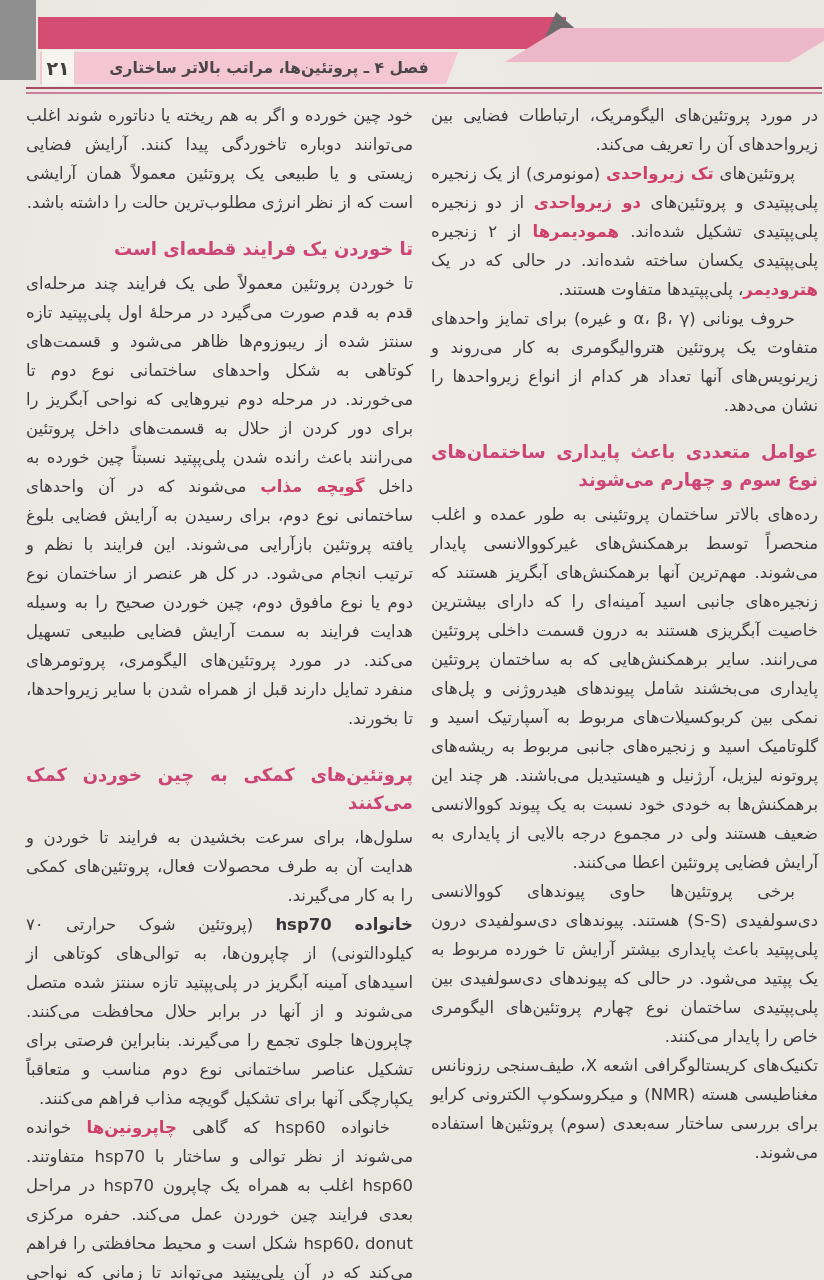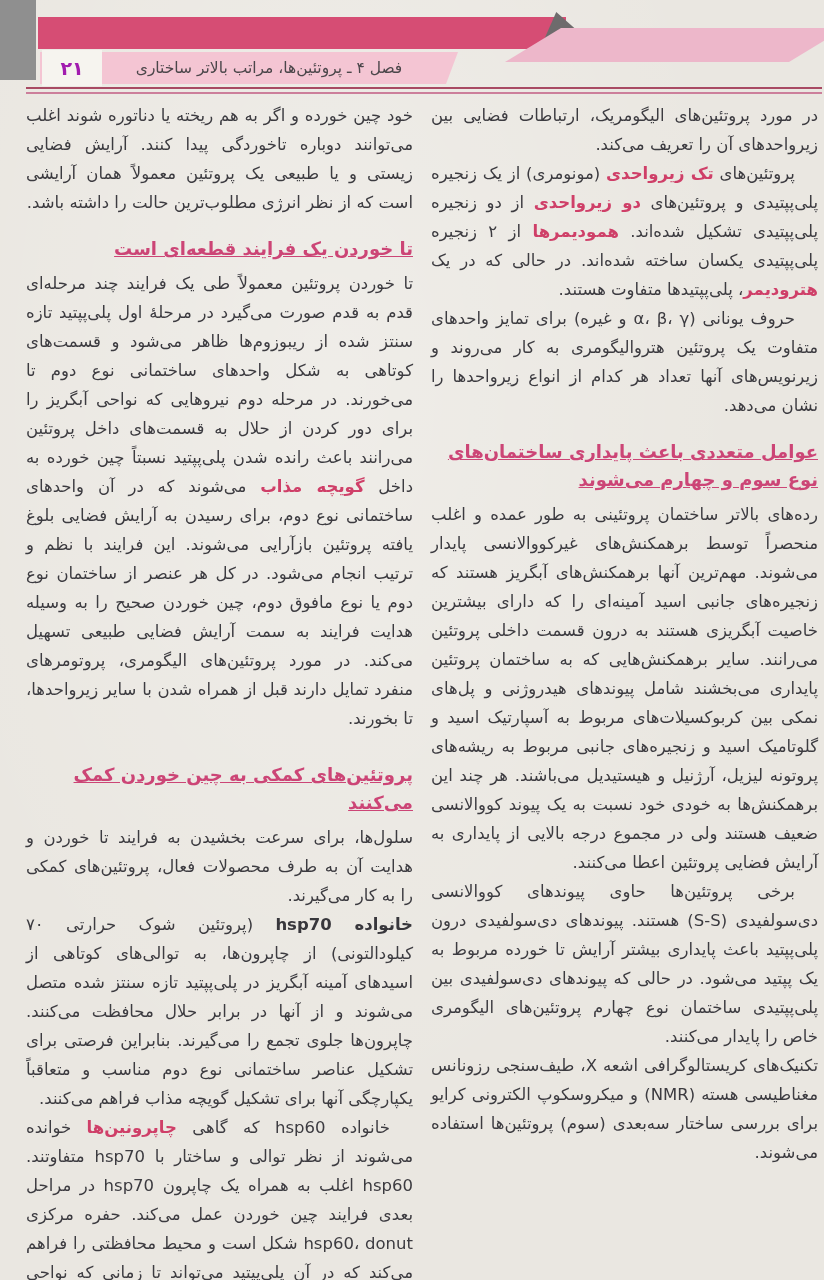--- a/index.html
+++ b/index.html
@@ -32,48 +32,48 @@
     background:#edb7ca;
     clip-path:polygon(56px 0, 100% 0, calc(100% - 56px) 100%, 0 100%);
   }
   .title-strip{
     position:absolute;left:40px;top:52px;width:418px;height:32px;
     background:#f4c5d3;
     clip-path:polygon(0 0, 100% 0, calc(100% - 12px) 100%, 0 100%);
     display:flex;align-items:center;justify-content:center;
   }
   .chapter-title{
-    font-size:15.5px;font-weight:normal;color:#4b464a;
+    font-size:15.5px;font-weight:bold;color:#4b464a;
     padding-left:40px;letter-spacing:0;
     white-space:nowrap;
   }
   .pagenum-box{
-    position:absolute;left:42px;top:50px;width:60px;height:36px;
+    position:absolute;left:42px;top:50px;width:32px;height:36px;
     background:#f6f4ef;
     display:flex;align-items:center;justify-content:center;
-    font-size:19px;font-weight:bold;color:#a21caf;
+    font-size:19px;font-weight:bold;color:#404040;
   }
   .rule{position:absolute;left:26px;right:2px;}
   .rule-top{top:87px;height:2px;background:#a84a63;}
   .rule-bottom{top:92px;height:2px;background:#cc7f9b;}
   
   .content{
     position:absolute;top:101px;right:6px;left:26px;bottom:0;
     display:flex;gap:18px;
   }
   .col{
     flex:1;min-width:0;
     text-align:justify;
     font-size:16.5px;line-height:29px;color:#3c3b40;
   }
   .para{margin:0;}
   .indent{text-indent:1.4em;}
   .heading{
     font-size:18px;line-height:28px;font-weight:bold;
-    color:#cc4576;margin:18px 0 6px 0;text-align:right;text-decoration:underline;
+    color:#cc4576;margin:18px 0 6px 0;
   }
   .gap-lg{margin-top:30px;}
   .gap-md{margin-top:28px;}
   .kw{color:#cf3f68;font-weight:bold;}
   .b{font-weight:bold;color:#38373c;}
 </style>
 </head>
 <body>
 
 <div class="page">

